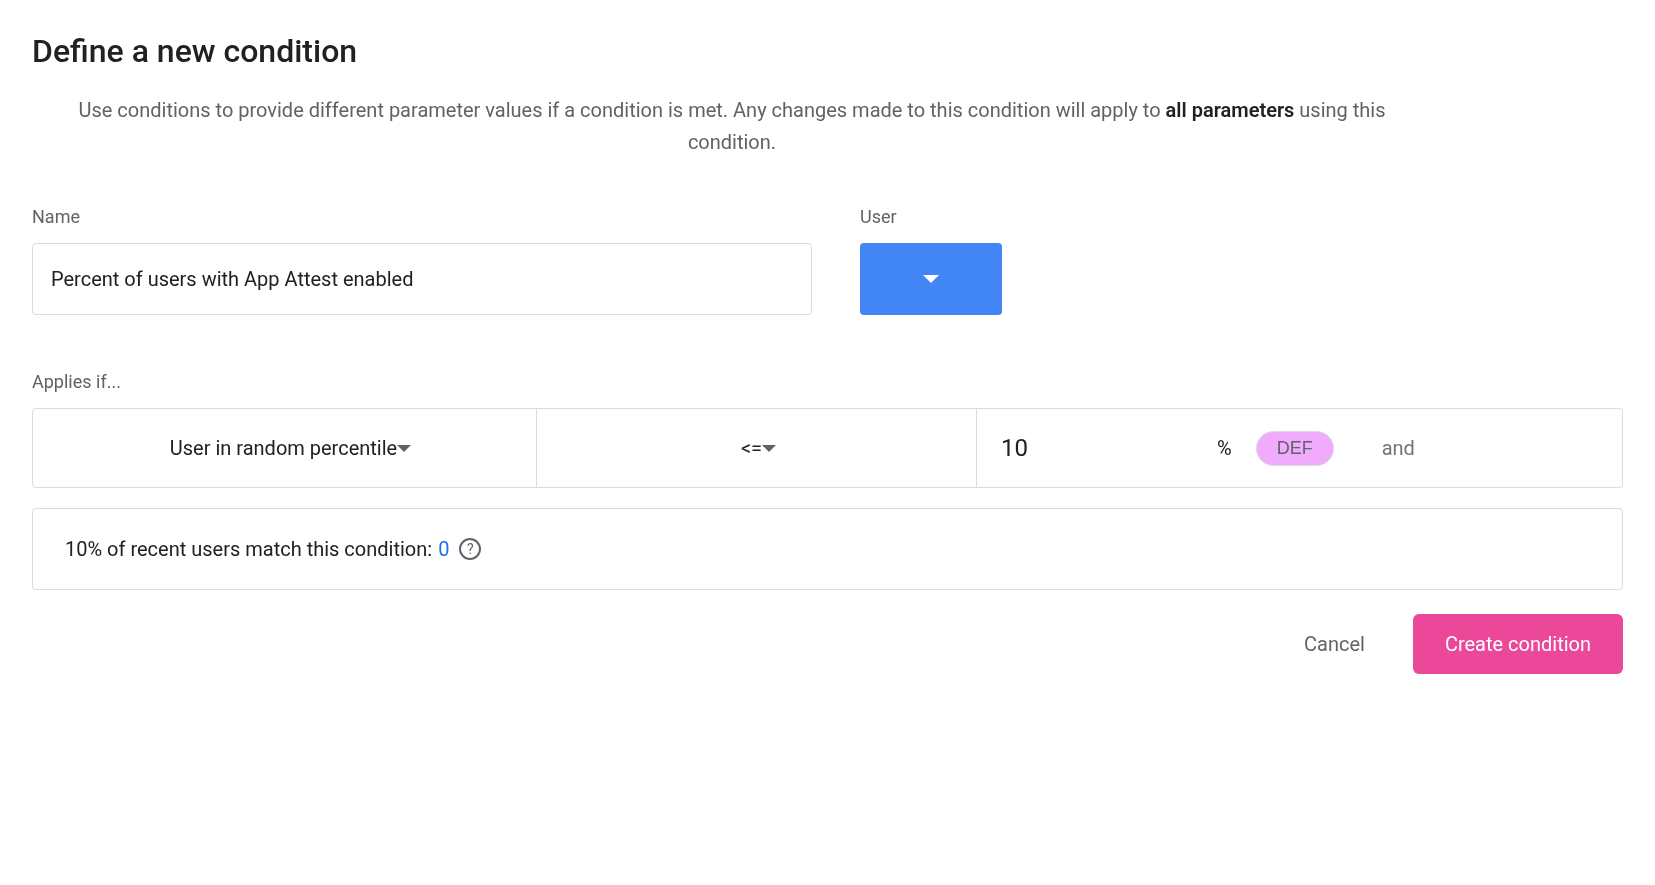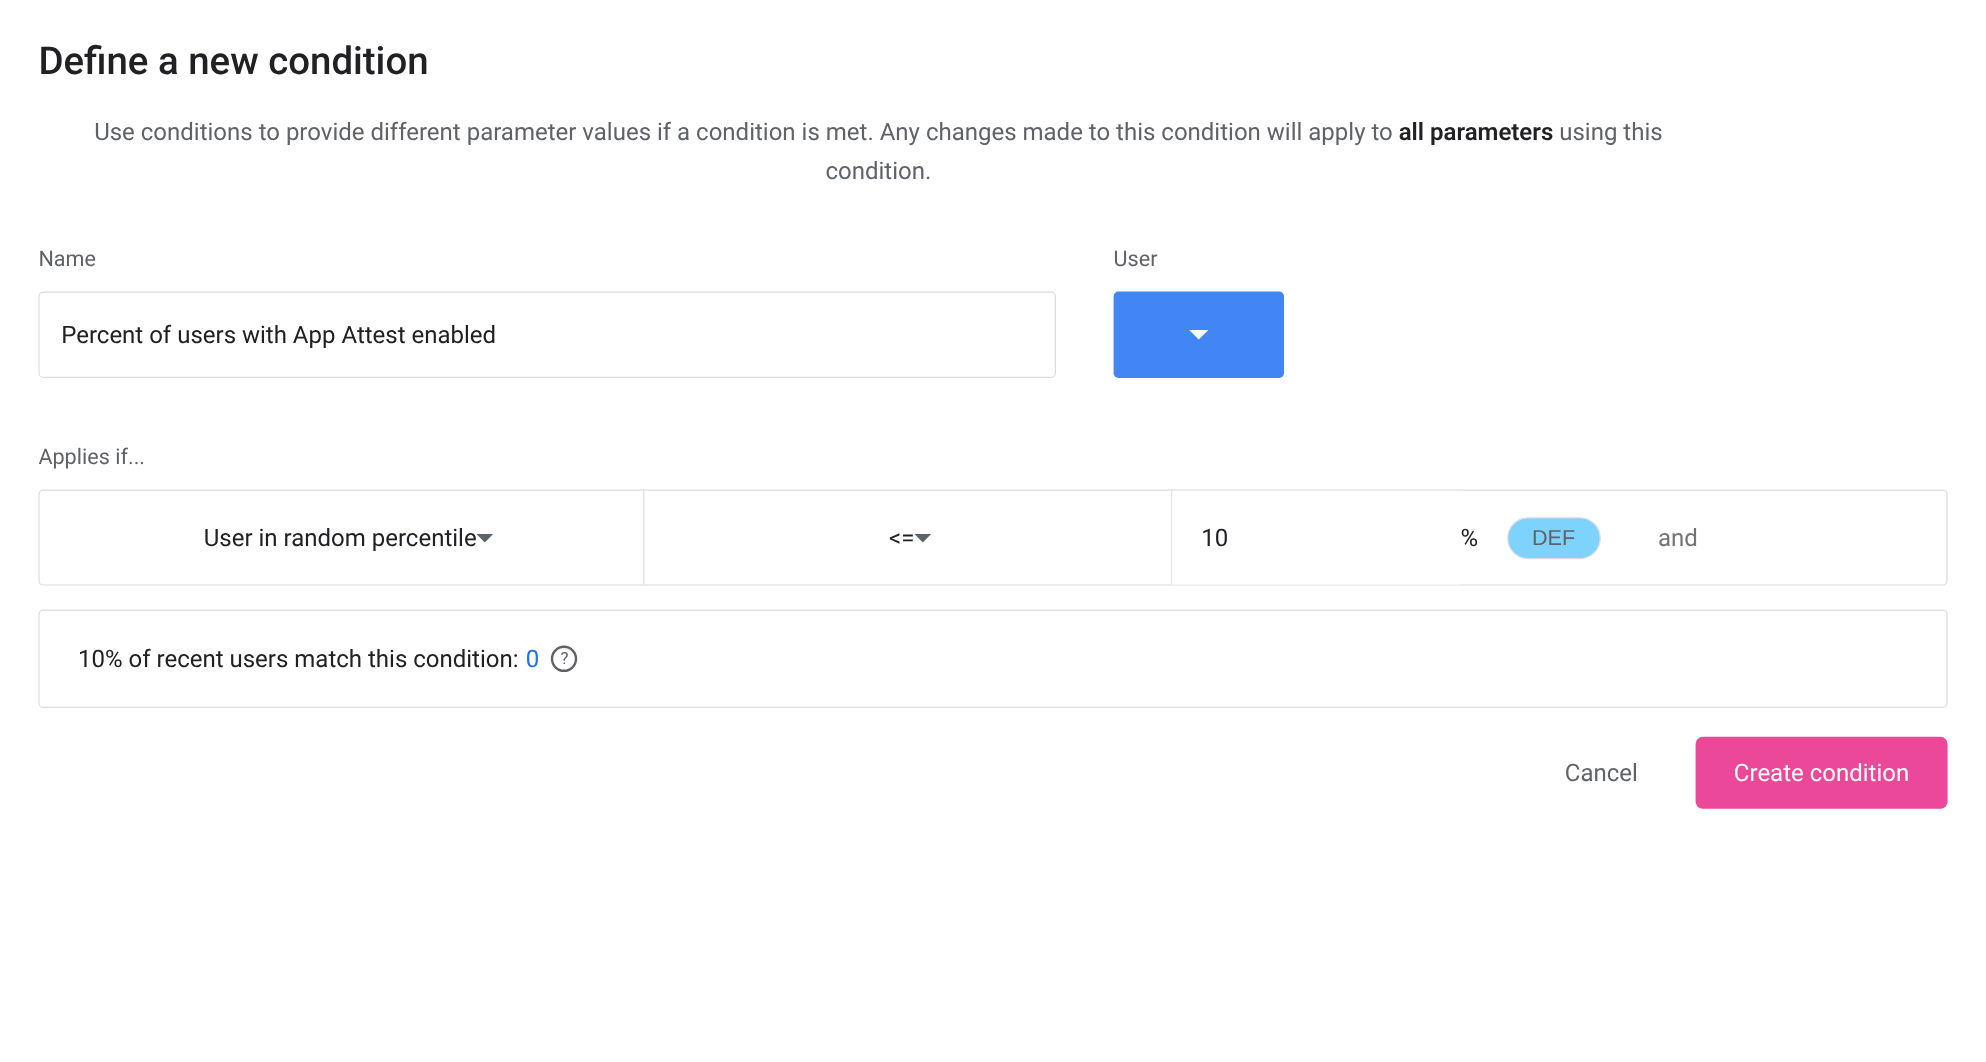--- a/index.html
+++ b/index.html
@@ -48,21 +48,21 @@
       color: #5f6368;
       margin-bottom: 16px;
       display: block;
     }
     .text-input {
       border: 1px solid #dadce0;
       border-radius: 4px;
       padding: 16px 18px;
       font-size: 20px;
       color: #202124;
-      width: 848px;
+      width: 780px;
       height: 72px;
       font-family: inherit;
     }
     .color-picker-button {
       width: 142px;
       height: 72px;
       background: #4285f4;
       border: none;
       border-radius: 4px;
       display: flex;
@@ -111,39 +111,39 @@
     }
     .condition-select .caret {
       width: 0;
       height: 0;
       border-left: 7px solid transparent;
       border-right: 7px solid transparent;
       border-top: 7px solid #5f6368;
     }
     .condition-value-input {
       border: none;
-      font-size: 20px;
+      font-size: 24px;
       color: #202124;
       padding: 0 24px;
       width: 240px;
       height: 100%;
       font-family: inherit;
     }
     .percent-symbol {
       font-size: 20px;
       color: #202124;
       margin-right: 24px;
     }
     .def-chip {
       padding: 6px 20px;
       border: 1px solid #dadce0;
       border-radius: 20px;
       font-size: 18px;
       color: #5f6368;
-      background: #7dd3fc;
+      background: #f0abfc;
       cursor: pointer;
       margin-right: 32px;
     }
     .and-link {
       font-size: 20px;
       color: #737373;
       cursor: pointer;
       margin-left: 16px;
       margin-right: 108px;
     }

